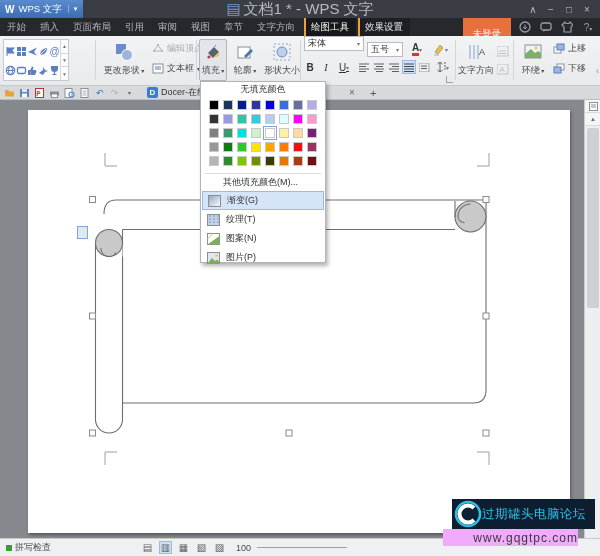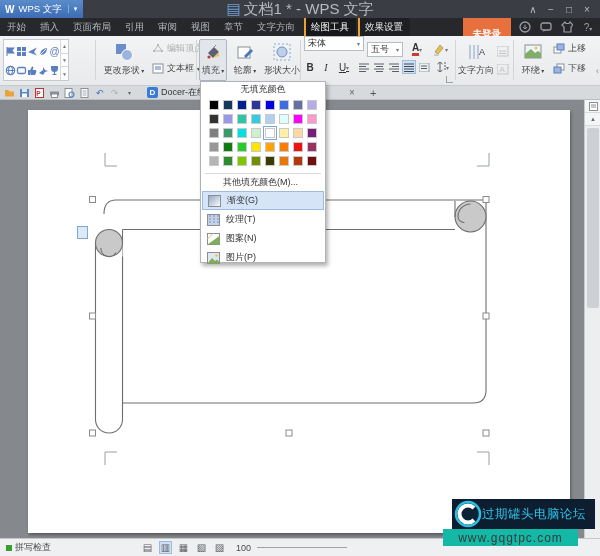--- a/index.html
+++ b/index.html
@@ -14,21 +14,21 @@
   #title-center { position:absolute; left:0; right:0; text-align:center; color:#b7bac0; font-size:15px; pointer-events:none; }
   #title-center .docicon { color:#6e9fd8; margin-right:3px; }
   #win-controls { position:absolute; right:4px; top:0; height:18px; display:flex; }
   #win-controls span { width:18px; height:18px; display:flex; align-items:center; justify-content:center; color:#b9bcc2; font-size:10px; }
 
   
   #menurow { position:absolute; left:0; top:18px; width:600px; height:18px; background:#26282c; display:flex; align-items:stretch; }
   .mtab { display:flex; align-items:center; padding:0 7px; color:#b4b7bc; font-size:9.5px; position:relative; }
   .mtab.contextual { color:#e8e9eb; background:#1d1f22; border-left:2px solid #f0a030; padding-left:5px; margin-left:2px; }
   .mtab.active { color:#fff; background:#17181b; }
-  #login-btn { margin-left:auto; background:#e8703f; color:#fff; display:flex; align-items:center; padding:16px 10px; font-size:9.5px;font-weight:bold; }
+  #login-btn { margin-left:auto; background:#e8703f; color:#fff; display:flex; align-items:center; padding:16px 10px; font-size:9.5px; }
   #account-icons { display:flex; align-items:center; padding:0 6px 0 8px; gap:9px; color:#9a9da3; }
   #account-icons .aicon { width:12px; height:12px; display:flex; align-items:center; justify-content:center; }
 
   
   #ribbon { position:absolute; left:0; top:36px; width:600px; height:50px; background:linear-gradient(#f2f3f4,#e9eaec); border-bottom:1px solid #c7c9cc; }
   .vsep { position:absolute; top:4px; height:40px; width:1px; background:#d3d5d8; }
   #gallery { position:absolute; left:3px; top:3px; width:66px; height:42px; background:#fdfdfe; border:1px solid #c5cad1; display:flex; }
   #gallery-grid { display:grid; grid-template-columns:repeat(5,11px); grid-template-rows:repeat(2,18px); gap:1px 0; padding:2px 0 0 1px; }
   .gshape { display:flex; align-items:center; justify-content:center; color:#5b7fc0; }
   #gallery-arrows { margin-left:auto; width:10px; border-left:1px solid #d5d9de; display:flex; flex-direction:column; }
@@ -87,21 +87,21 @@
   #view-icons { display:flex; gap:5px; margin-left:84px; }
   #view-icons span { width:13px; height:13px; display:flex; align-items:center; justify-content:center; color:#5a5d61; font-size:10px; }
   #view-icons span.active { background:#cfe0f3; border:1px solid #9ebade; }
   #zoomval { margin-left:10px; }
   #zoomline { width:90px; height:1px; background:#9ea1a5; margin-left:6px; }
 
   
   #wm { position:absolute; left:452px; top:499px; z-index:20; }
   #wm-box { width:143px; height:30px; background:#0c1e30; display:flex; align-items:center; }
   #wm-name { color:#2fc2e8; font-size:12.5px; letter-spacing:.5px; white-space:nowrap; }
-  #wm-band { position:absolute; left:-9px; top:30px; width:135px; height:17px; background:#14b8a6; display:flex; align-items:center; justify-content:center; }
+  #wm-band { position:absolute; left:-9px; top:30px; width:135px; height:17px; background:#f0abfc; display:flex; align-items:center; justify-content:flex-end; }
   #wm-url { color:#3a3a3a; font-size:12px; letter-spacing:1px; }
 </style>
 </head>
 <body>
 
 <div id="app">
 
   <div id="titlebar">
     <div id="wps-btn">
       <span class="wlogo">W</span>

